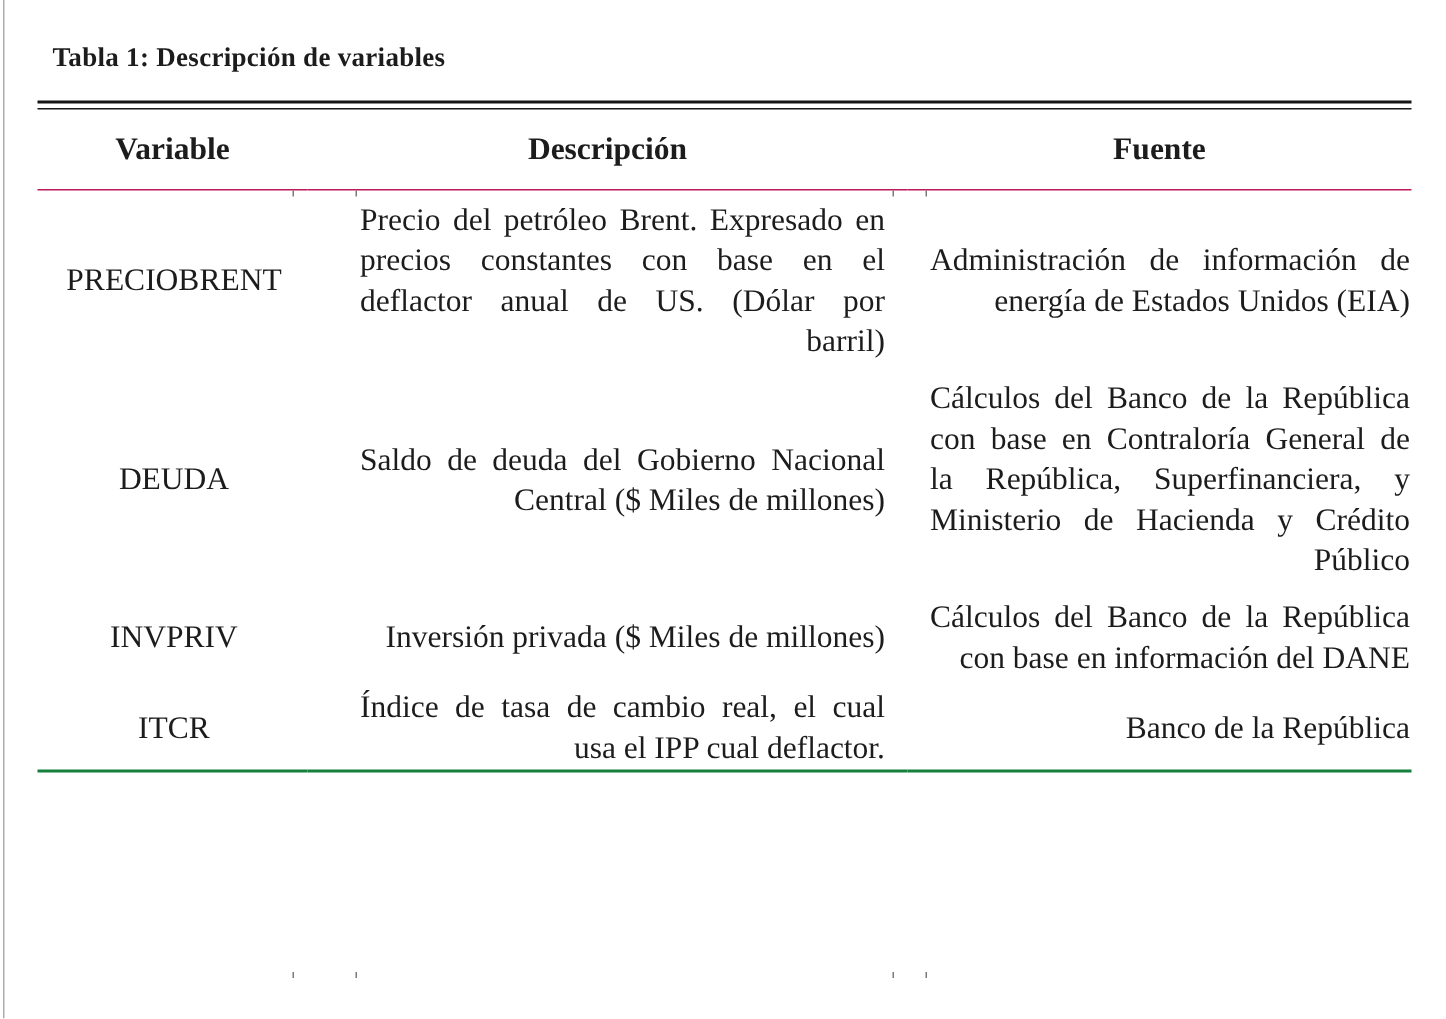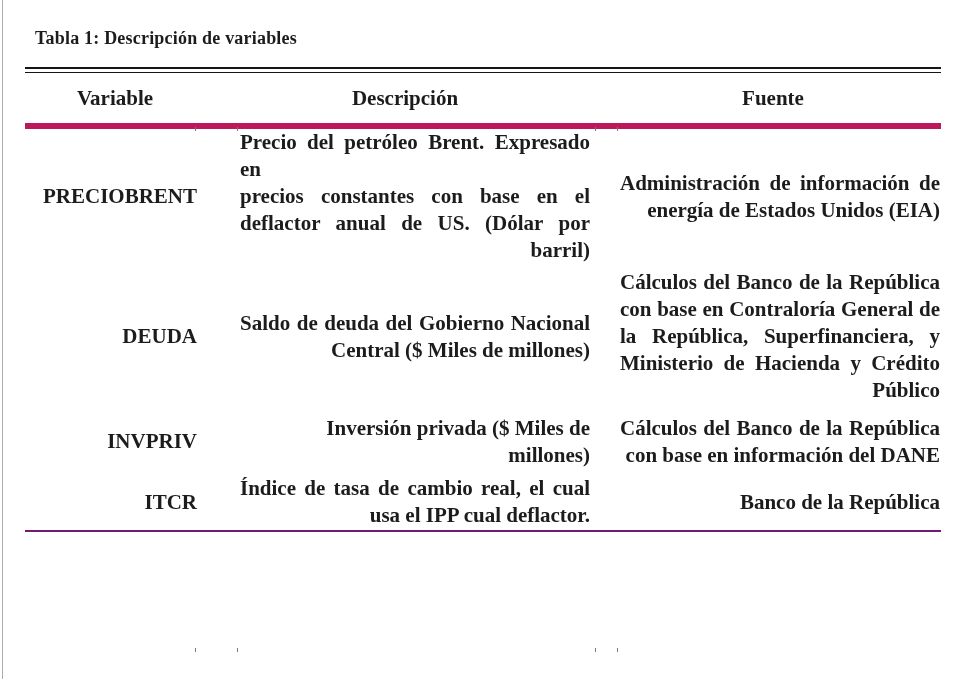--- a/index.html
+++ b/index.html
@@ -31,28 +31,28 @@
     border-top: 2px solid #151515;
     border-bottom: 1px solid #151515;
   }
   table {
     border-collapse: collapse;
     table-layout: fixed;
     width: 916px;
     font-size: 21px;
   }
   col.c1 { width: 180px; } col.c2 { width: 400px; } col.c3 { width: 336px; }
-  thead tr { height: 53px; border-bottom: 6px solid #be185d; }
+  thead tr { height: 53px; border-bottom: 1px solid #be185d; }
   th {
     font-size: 21px; font-weight: bold;
     text-align: center; vertical-align: middle; padding: 0;
   }
-  tbody tr:last-child { border-bottom: 2px solid #701a75; }
-  td { vertical-align: middle; line-height: 27px; padding: 0; font-weight: bold; }
-  td.variable    { padding-left: 10px; padding-right: 8px; text-align: right; }
+  tbody tr:last-child { border-bottom: 2px solid #15803d; }
+  td { vertical-align: middle; line-height: 27px; padding: 0; }
+  td.variable    { padding-left: 10px; padding-right: 8px; text-align: center; }
   td.description { padding-left: 35px; padding-right: 15px; }
   td.source      { padding-left: 15px; padding-right: 1px; }
   tr.rh1 { height: 121px; } tr.rh2 { height: 65px; } tr.rh3 { height: 145px; }
   tr.rh4 { height: 75px; }  tr.rh5 { height: 65px; } tr.rh6 { height: 57px; }
   .jline { text-align: right; }
   .jfull { text-align: justify; text-align-last: justify; }
   .tick { position: absolute; width: 1px; height: 4px; background: #7a7a7a; }
   .tick.t1 { left: 170px; } .tick.t2 { left: 212px; }
   .tick.t3 { left: 570px; } .tick.t4 { left: 592px; }
   .tick.top { top: 60px; }  .tick.bottom { top: 581px; }

